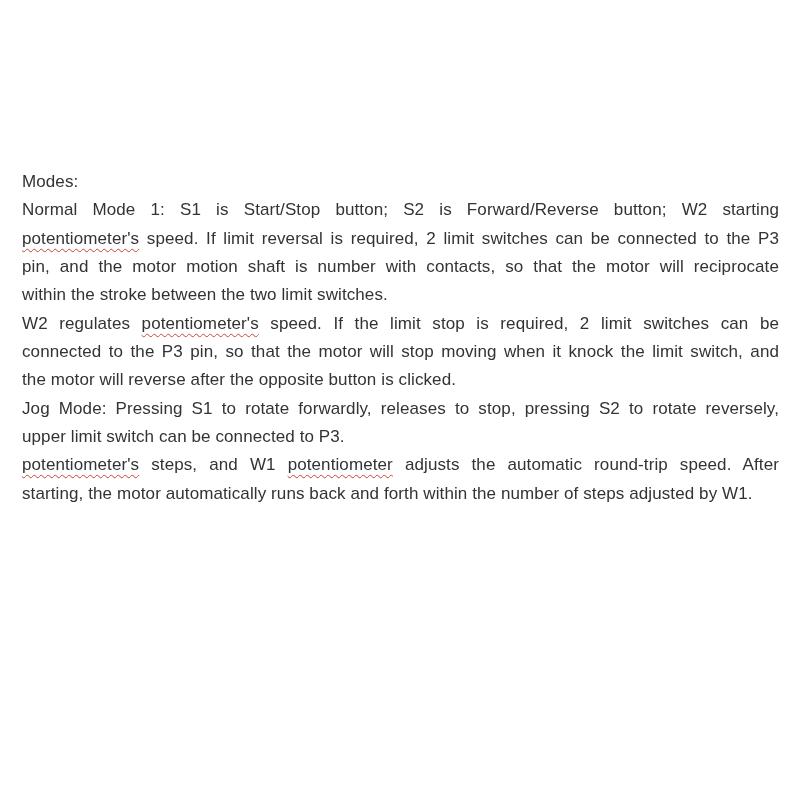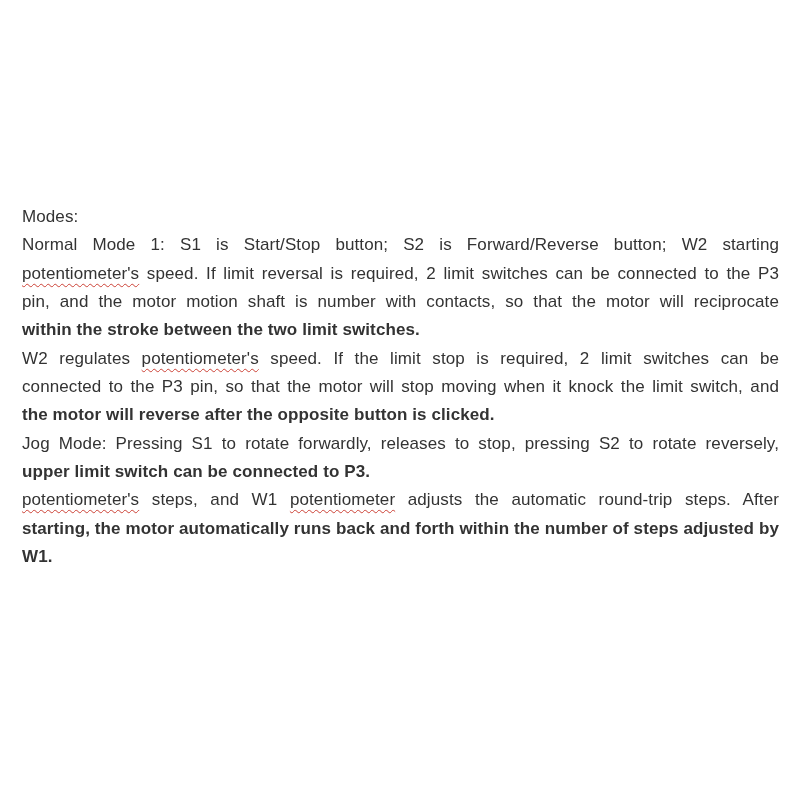--- a/index.html
+++ b/index.html
@@ -11,41 +11,39 @@
     height: 800px;
     background: var(--page-bg, #ffffff);
     font-family: "Liberation Sans", sans-serif;
     overflow: hidden;
   }
   .page {
     position: relative;
     width: 800px;
     height: 693px;
     background: var(--page-bg, #ffffff);
-    margin-top: 35px;
   }
   .content {
     box-sizing: border-box;
     padding: 168px 21px 0 22px;
     width: 800px;
     color: var(--text-color, #333333);
     font-size: 17px;
     line-height: 28.35px;
     letter-spacing: 0.1px;
   }
   .line {
     text-align: justify;
     text-align-last: justify;
     height: 28.35px;
     overflow: visible;
   }
   .line.last {
     text-align: justify;
     text-align-last: left;
-    font-weight: bold;
   }
   .heading {
     text-align: left;
     text-align-last: left;
   }
   .misspelled {
     text-decoration-line: underline;
     text-decoration-style: wavy;
     text-decoration-color: var(--squiggle-color, #cc4237);
     text-decoration-thickness: 1px;
@@ -69,18 +67,18 @@
         <div class="paragraph">
           <div class="line"><span>W2 regulates </span><span class="misspelled">potentiometer's</span><span> speed. If the limit stop is required, 2 limit switches can be</span></div>
           <div class="line"><span>connected to the P3 pin, so that the motor will stop moving when it knock the limit switch, and</span></div>
           <div class="line last"><span>the motor will reverse after the opposite button is clicked.</span></div>
         </div>
         <div class="paragraph">
           <div class="line"><span>Jog Mode: Pressing S1 to rotate forwardly, releases to stop, pressing S2 to rotate reversely,</span></div>
           <div class="line last"><span>upper limit switch can be connected to P3.</span></div>
         </div>
         <div class="paragraph">
-          <div class="line"><span class="misspelled">potentiometer's</span><span> steps, and W1 </span><span class="misspelled">potentiometer</span><span> adjusts the automatic round-trip steps. After</span></div>
+          <div class="line"><span class="misspelled">potentiometer's</span><span> steps, and W1 </span><span class="misspelled">potentiometer</span><span> adjusts the automatic round-trip speed. After</span></div>
           <div class="line last"><span>starting, the motor automatically runs back and forth within the number of steps adjusted by W1.</span></div>
         </div>
       </div>
   </div>
 </div>
 
 </body></html>

